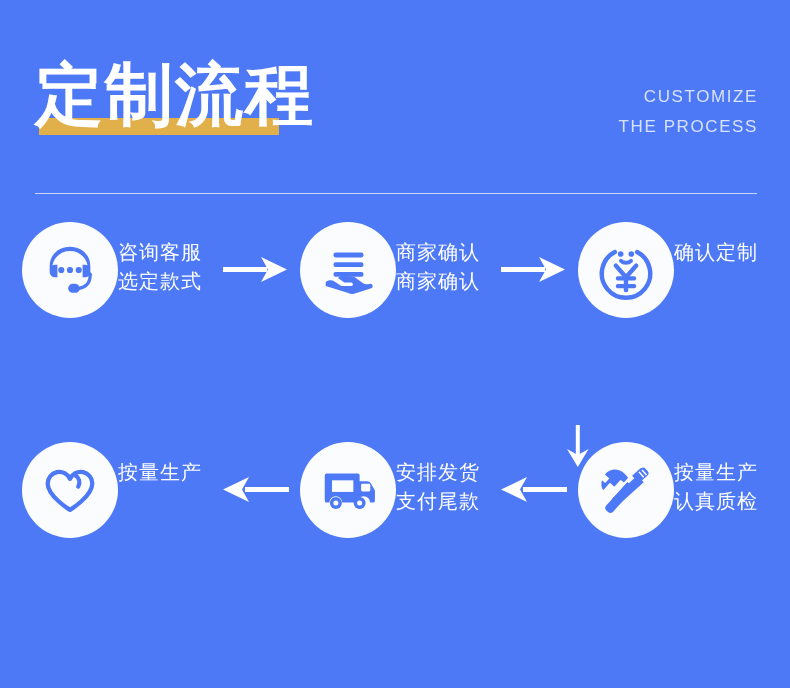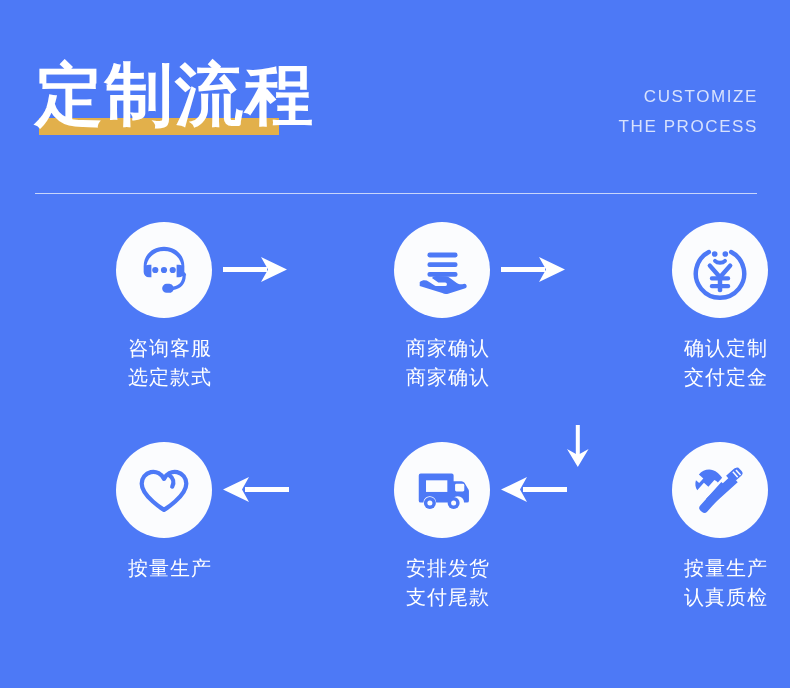--- a/index.html
+++ b/index.html
@@ -75,22 +75,22 @@
   }
   .row {
     display: flex;
     align-items: flex-start;
     justify-content: center;
     height: 220px;
   }
   .step {
     width: 190px;
     display: flex;
-    flex-direction: column;
-    align-items: flex-end;
+    flex-direction: row;
+    align-items: flex-start;
   }
   .circle {
     width: 96px;
     height: 96px;
     border-radius: 50%;
     background: #fbfcfe;
     display: flex;
     align-items: center;
     justify-content: center;
   }
@@ -203,21 +203,20 @@
           <circle cx="37.5" cy="15.5" r="2.9" fill="#4d79f6"></circle>
           <path d="M26.8 22.5 a6.5 5 0 0 0 10.4 0" fill="none" stroke="#4d79f6" stroke-width="4" stroke-linecap="round"></path>
           <path d="M21.5 27.5 L32 39.5 L42.5 27.5" fill="none" stroke="#4d79f6" stroke-width="4.6" stroke-linecap="round" stroke-linejoin="round"></path>
           <rect x="21.5" y="38.5" width="21" height="4.4" rx="2" fill="#4d79f6"></rect>
           <rect x="21.5" y="46.5" width="21" height="4.4" rx="2" fill="#4d79f6"></rect>
           <rect x="29.7" y="36" width="4.6" height="19" rx="2" fill="#4d79f6"></rect>
         </svg>
       </div>
       <div class="step-label">
         <div>确认定制</div>
-        <div>交付定金</div>
       </div>
     </div>
 
   </div>
 
   <div class="row">
 
     <div class="step">
       <div class="circle">
         <svg width="62" height="62" viewBox="0 0 64 64">

